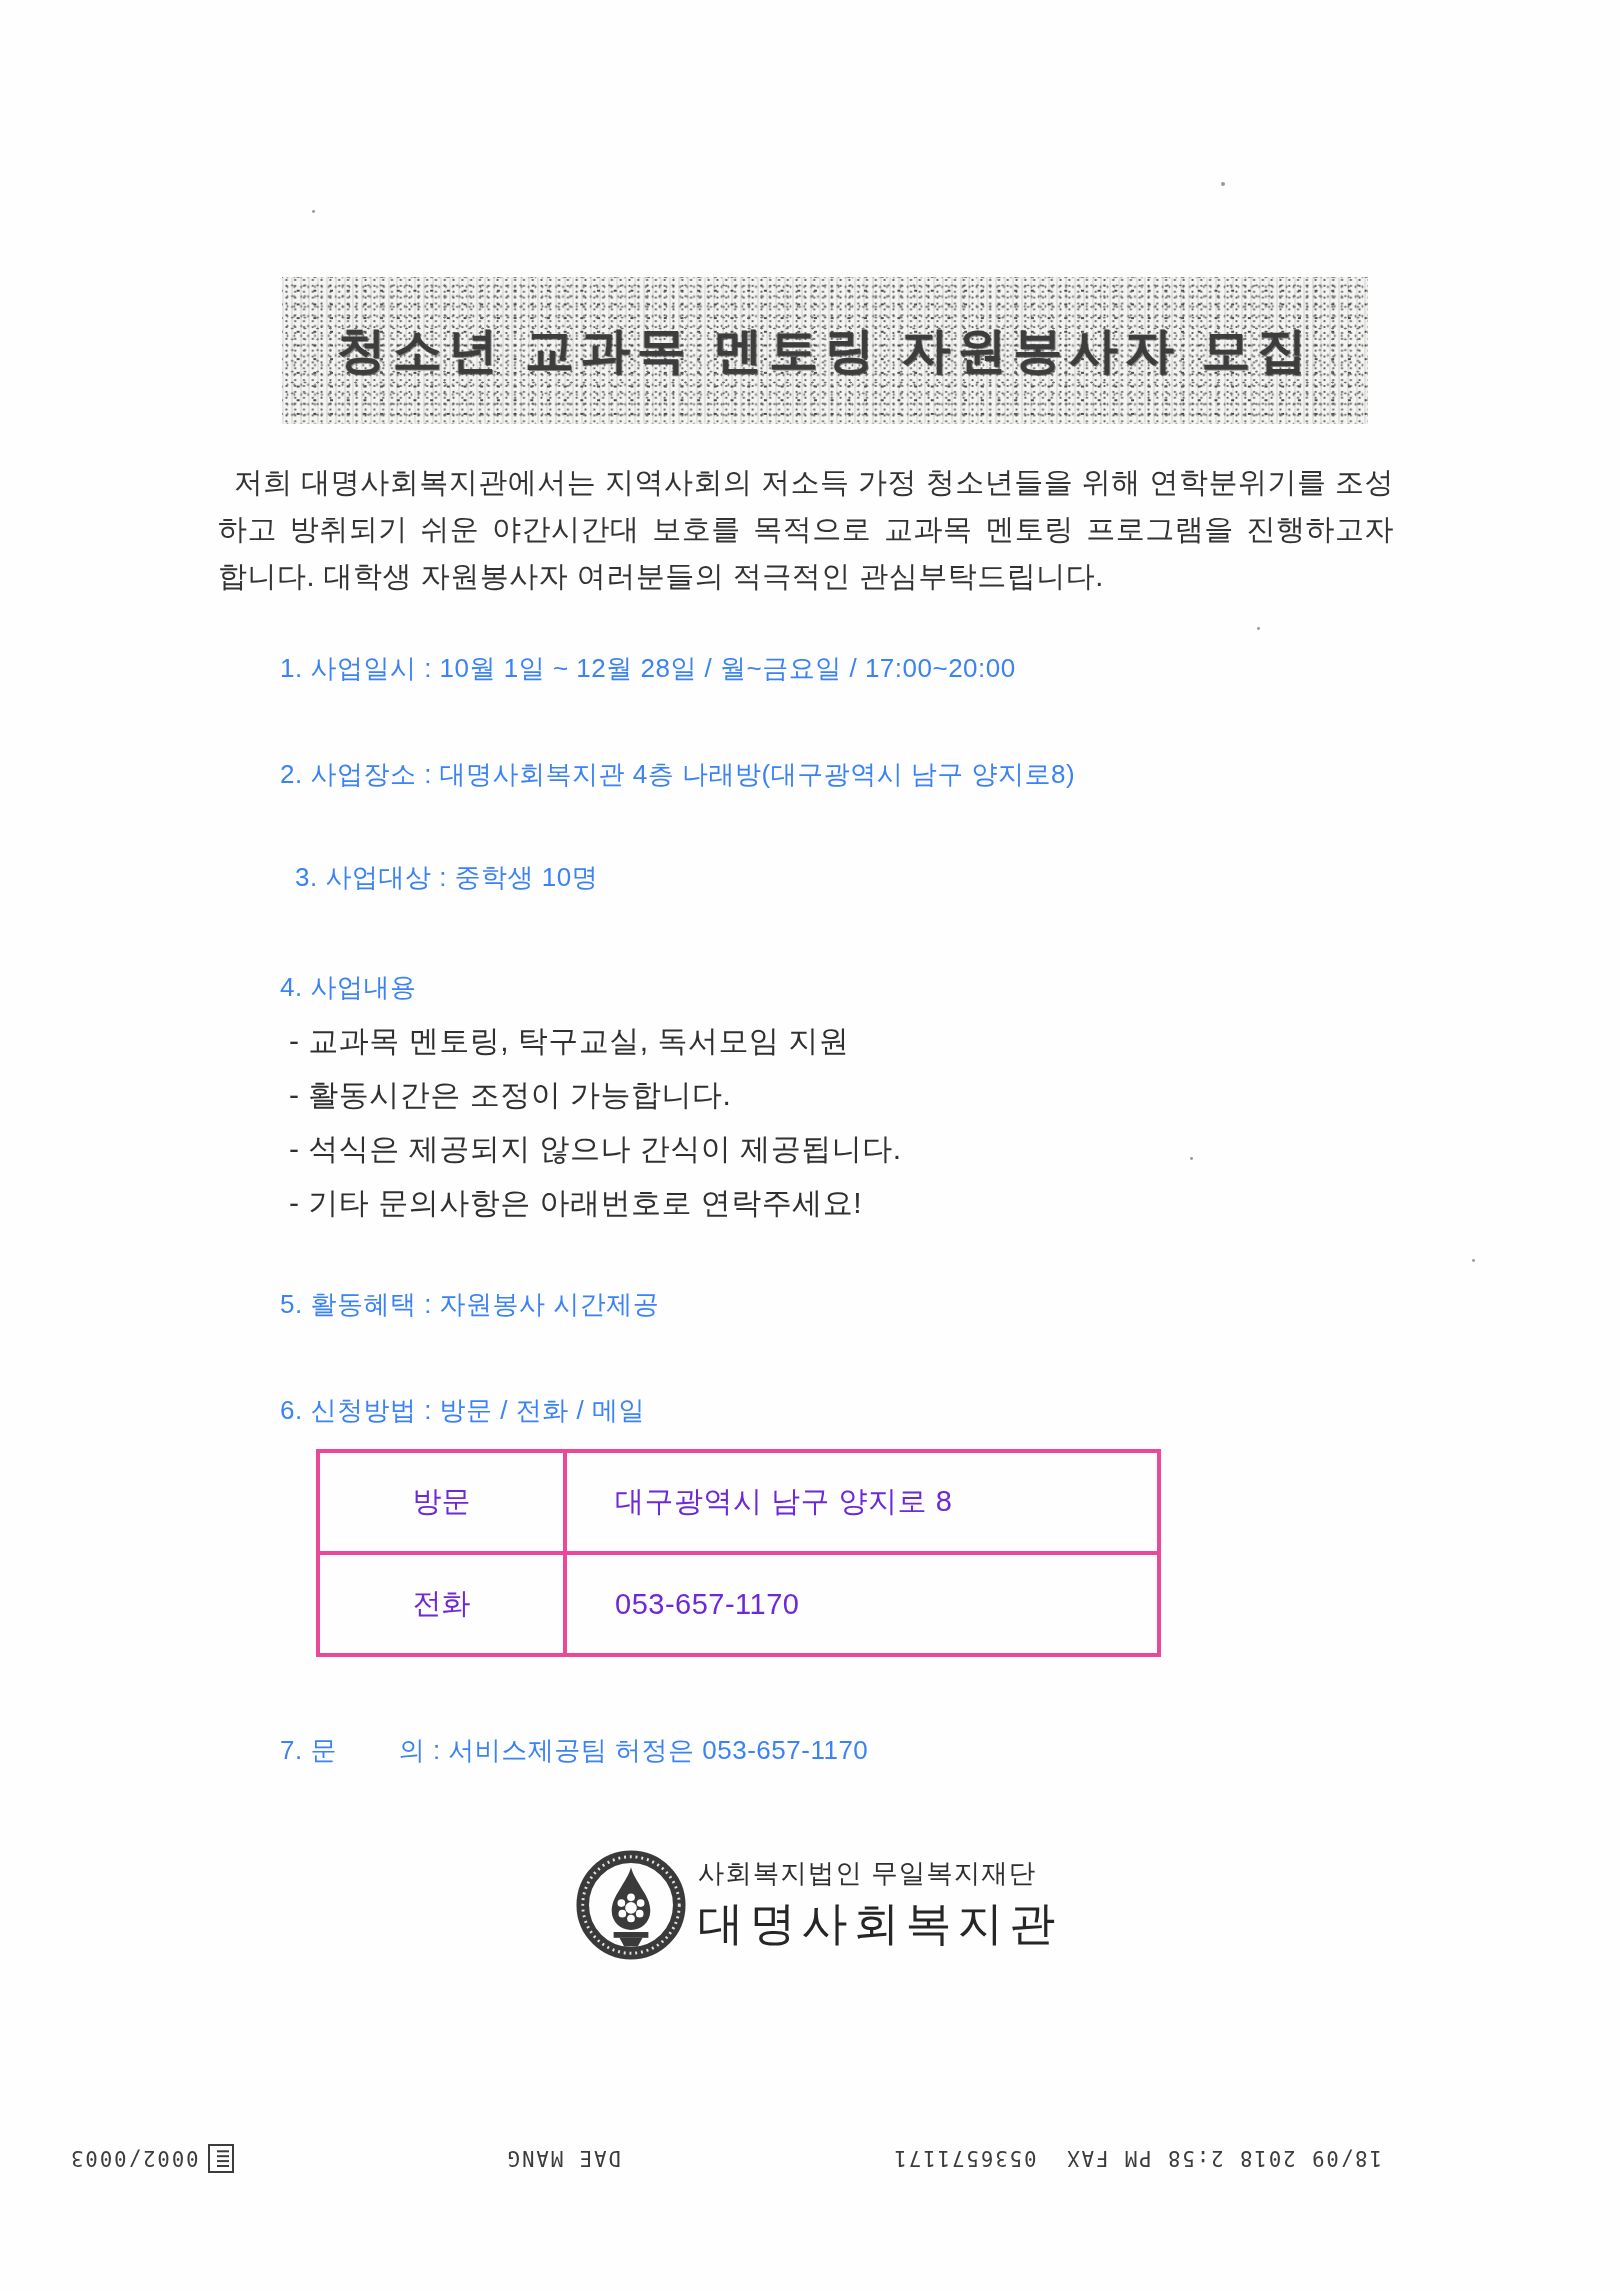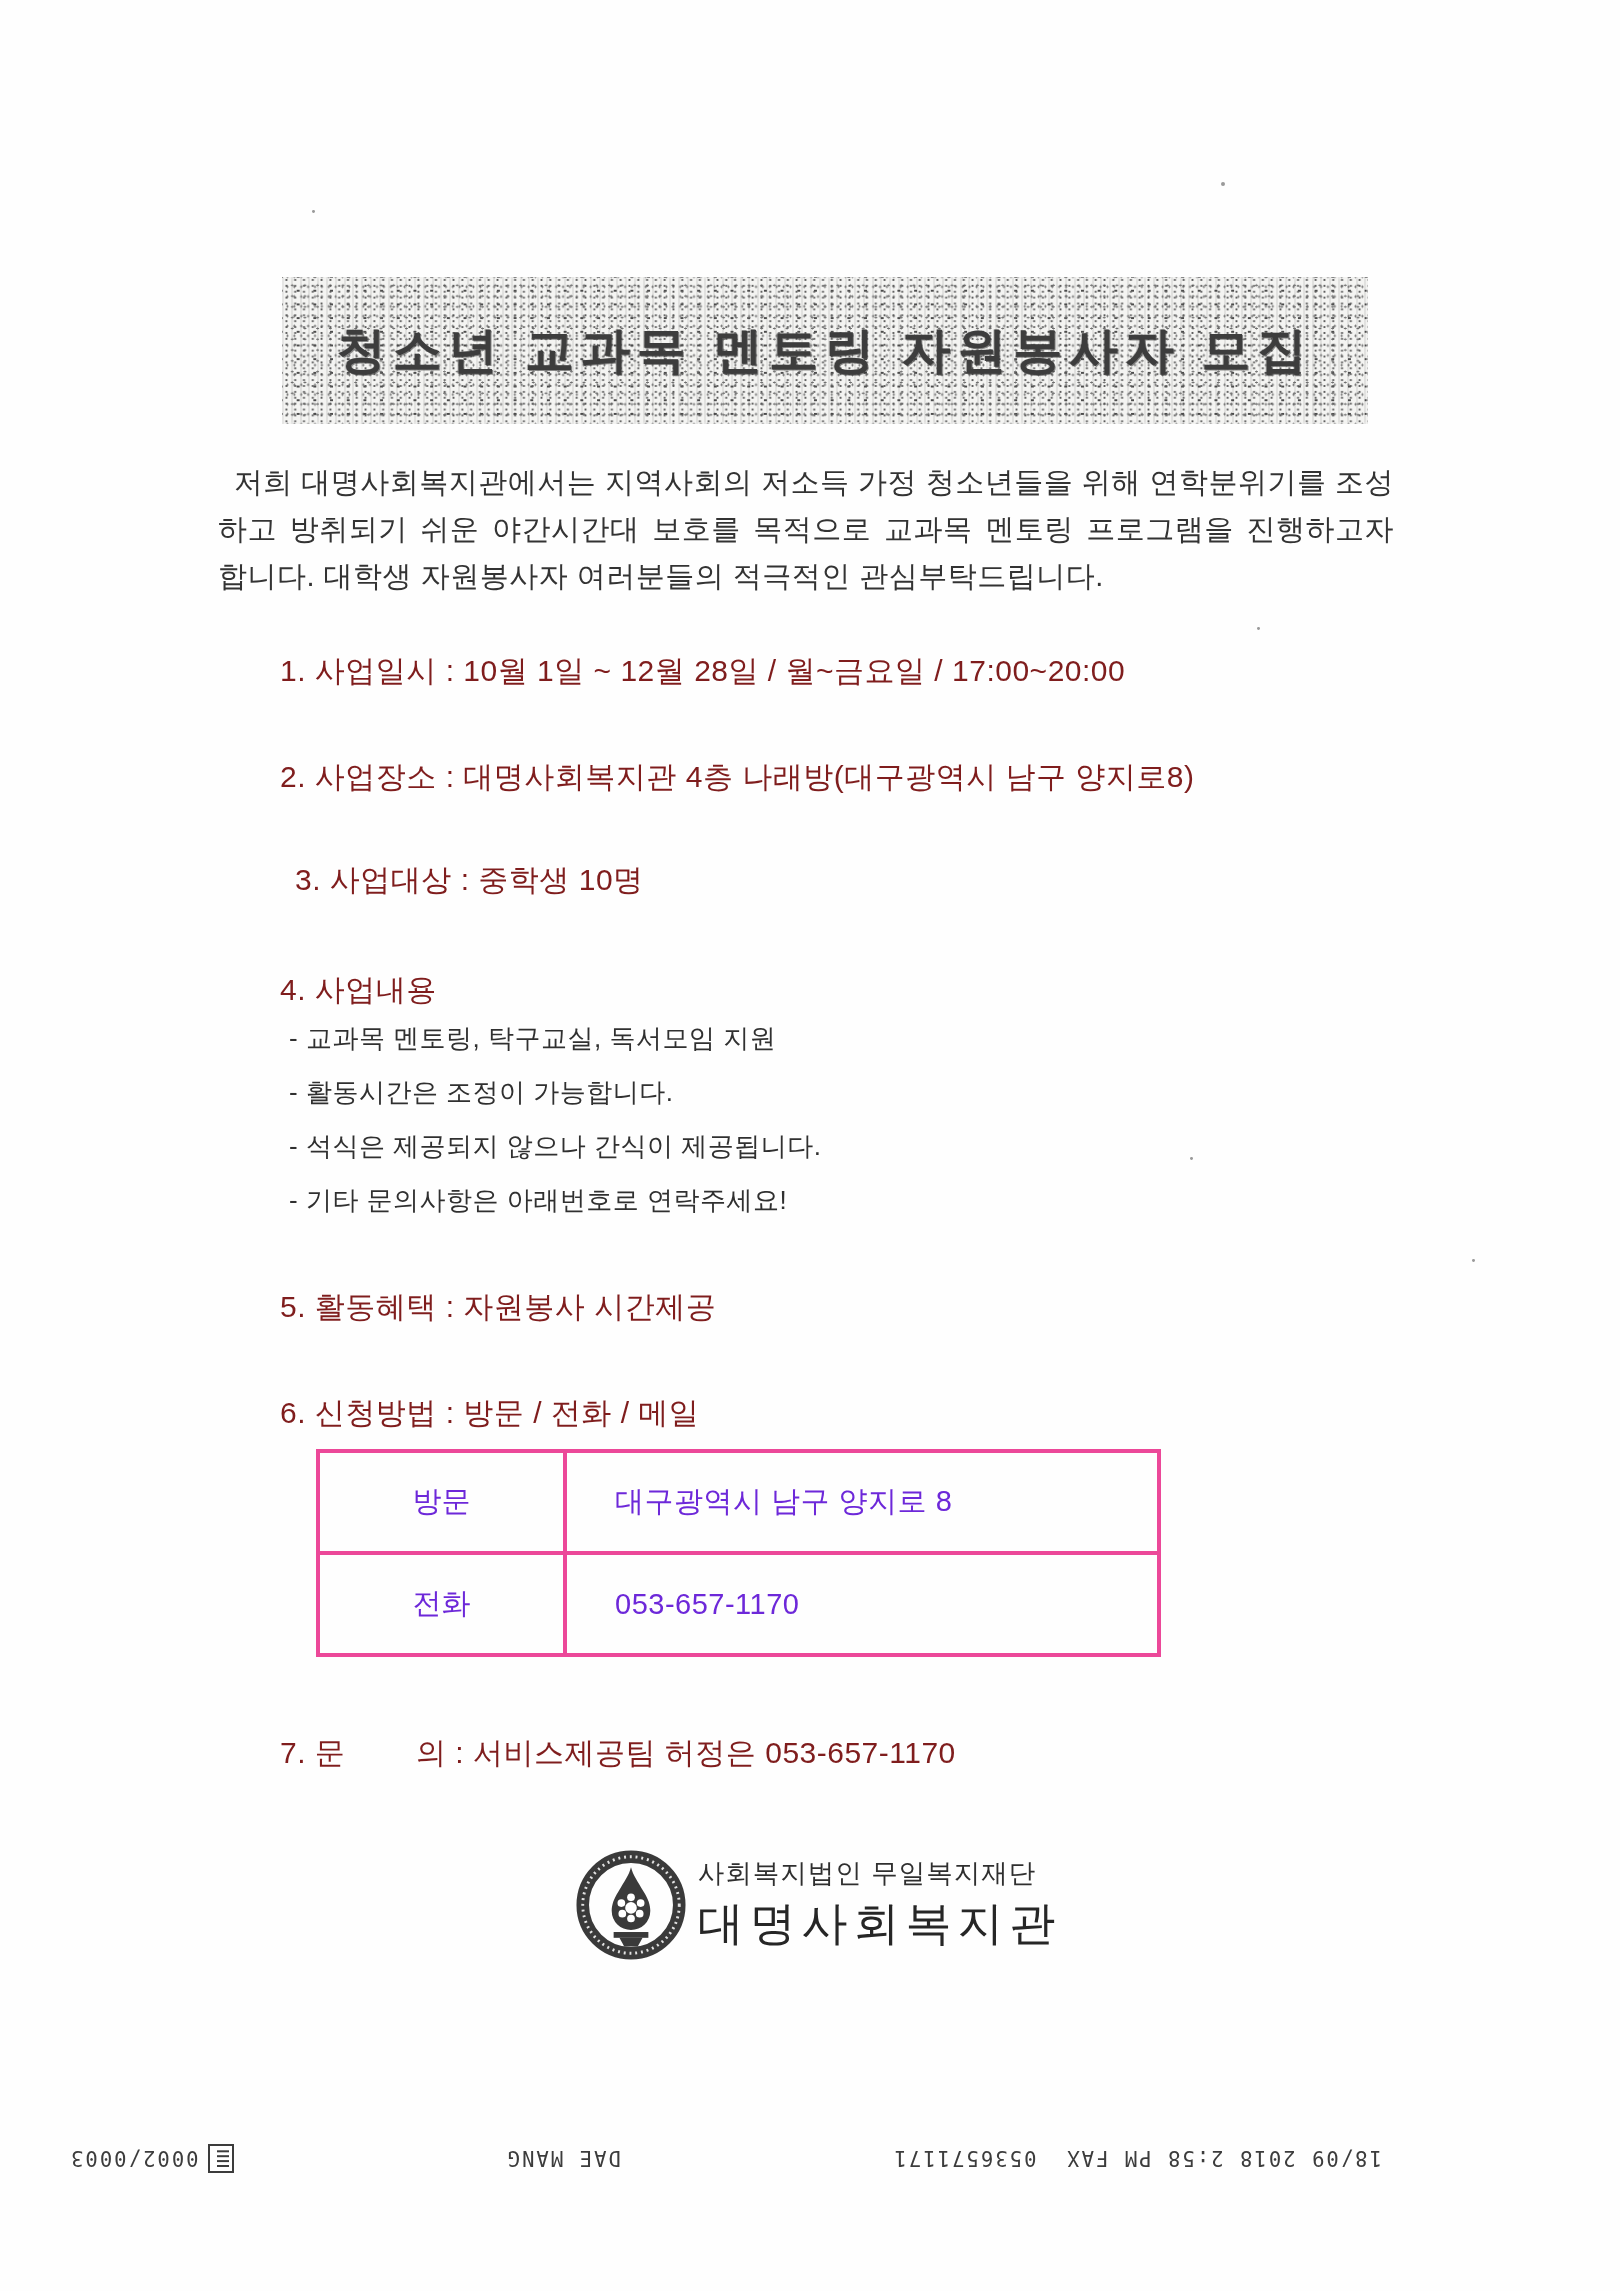--- a/index.html
+++ b/index.html
@@ -34,25 +34,25 @@
   }
   
   .intro{
     position:absolute;left:218px;top:459px;width:1176px;
     font-size:29px;line-height:47px;letter-spacing:0.5px;
     text-align:justify;text-indent:15.7px;color:#333;
   }
   
   .item{
     position:absolute;left:280px;
-    font-size:30px;letter-spacing:0.5px;color:#7f1d1d;white-space:pre;
+    font-size:26px;letter-spacing:0.5px;color:#3b82f6;white-space:pre;
   }
   .detail{
     position:absolute;left:289px;
-    font-size:26px;letter-spacing:0.5px;color:#303030;white-space:pre;
+    font-size:30px;letter-spacing:0.5px;color:#303030;white-space:pre;
   }
   
   .contact-table{
     position:absolute;left:316px;top:1449px;width:845px;height:208px;
     border:2.9px solid #3a3a3a;border-collapse:collapse;table-layout:fixed;
   }
   .contact-table td{
     border:4px solid #ec4899;font-size:29px;color:#6d28d9;
     height:69px;vertical-align:middle;
   }

